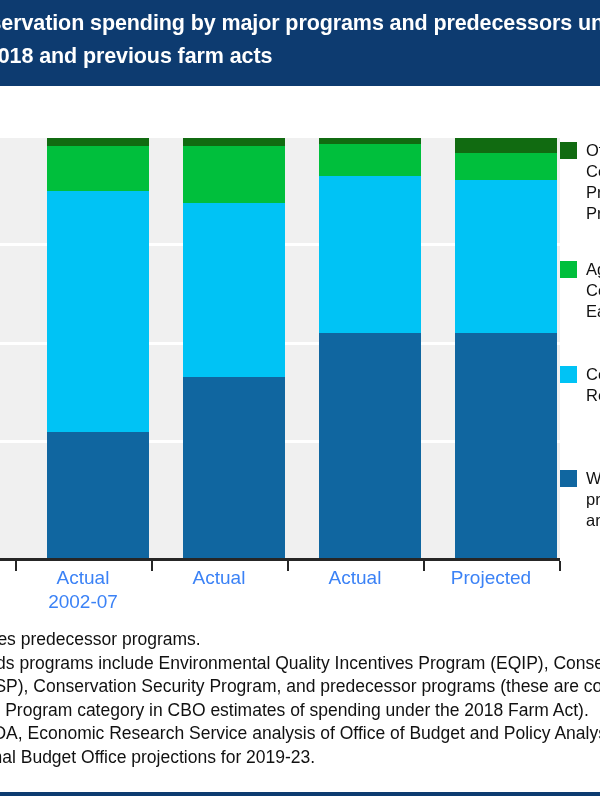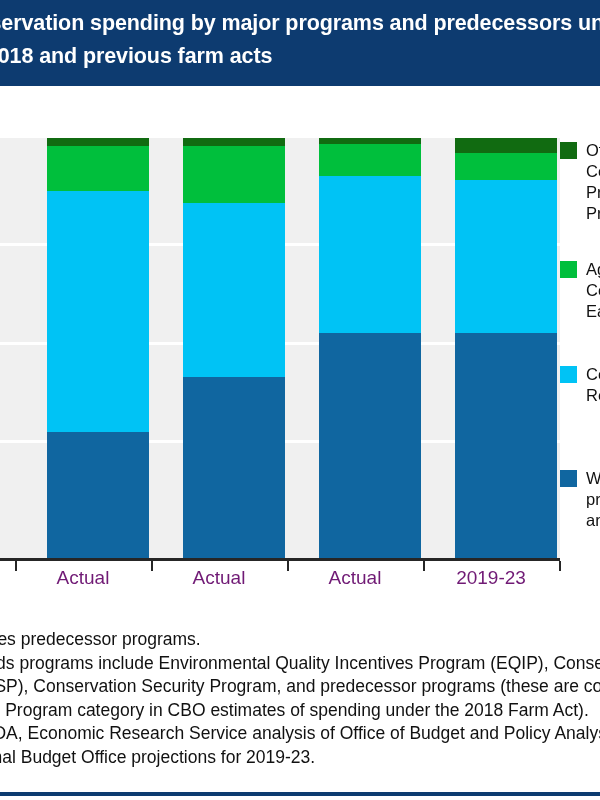--- a/index.html
+++ b/index.html
@@ -66,21 +66,21 @@
     background: #262626;
   }
 
   
   .xlabel {
     position: absolute;
     top: 566px;
     width: 136px;
     text-align: center;
     font-size: 19px;
-    color: #701a75;
+    color: #3b82f6;
     line-height: 24px;
   }
   .xlabel span { display: block; }
 
   
   .legend {
     position: absolute;
     left: 560px; top: 138px;
     width: 40px; height: 420px;
     overflow: hidden;
@@ -176,29 +176,30 @@
   <div id="ticks">
       <div class="tick" style="left: 15px;"></div>
       <div class="tick" style="left: 151px;"></div>
       <div class="tick" style="left: 287px;"></div>
       <div class="tick" style="left: 423px;"></div>
       <div class="tick" style="left: 559px;"></div>
     </div>
   <div id="xlabels">
       <div class="xlabel" style="left: 15px;">
         <span>Actual</span>
+        <span>2002-07</span>
       </div>
       <div class="xlabel" style="left: 151px;">
         <span>Actual</span>
       </div>
       <div class="xlabel" style="left: 287px;">
         <span>Actual</span>
       </div>
       <div class="xlabel" style="left: 423px;">
-        <span>2019-23</span>
+        <span>Projected</span>
       </div>
     </div>
 
   <div class="legend" id="legend">
       <div class="legend-item" style="top: 2px;">
         <div class="swatch" style="background: rgb(17, 107, 17);"></div>
         <div class="legend-label">Other
 Conservation
 Programs and
 Predecessors</div>

